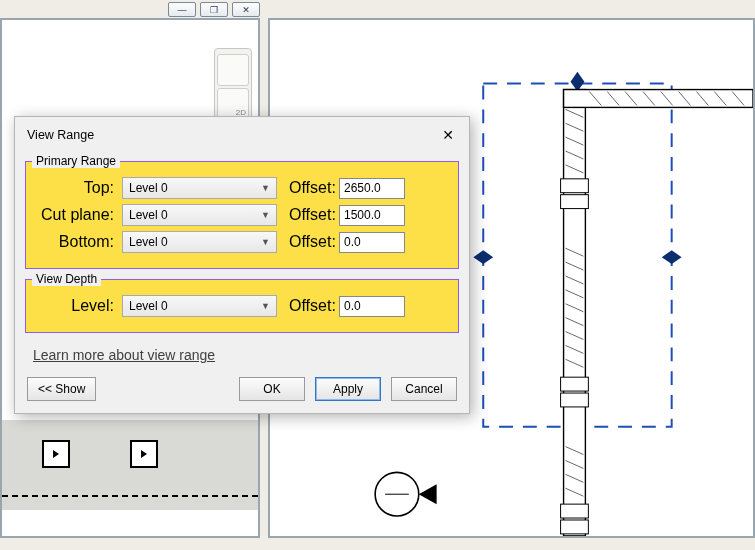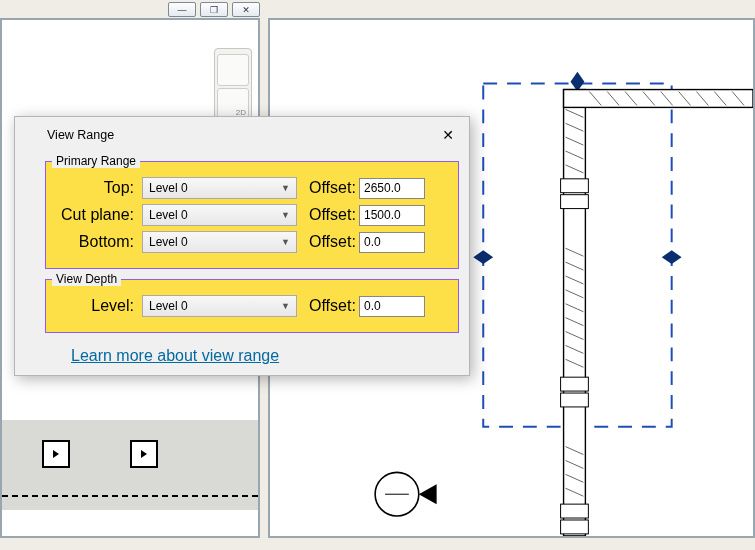--- a/index.html
+++ b/index.html
@@ -119,21 +119,20 @@
       position:absolute; top:0; left:0; width:100%; height:100%;
     }
     
     .dialog {
       position:absolute;
       top:116px; left:14px;
       width:456px;
       background:#f0f0f0;
       border:1px solid #b5b5b5;
       box-shadow: 3px 3px 14px rgba(0,0,0,0.3);
-      padding-left: 20px;
     }
     .dlg-title {
       display:flex;justify-content:space-between;align-items:center;
       padding:8px 10px 6px 12px;
       font-size:12.5px;
     }
     .dlg-close {
       width:22px;height:20px;
       display:flex;align-items:center;justify-content:center;
       font-size:14px;
@@ -168,22 +167,22 @@
       display:flex;align-items:center;justify-content:space-between;
       padding:0 6px; font-size:12px;gap:45px;
     }
     .combo .chev { font-size:9px; color:#555; }
     .offset-label { text-align:left; padding-left:4px;}
     .txt {
       height:21px; border:1px solid #888; background:#fff;
       padding:0 4px; font-size:12px;
     }
     .link {
-      color:#0369a1; text-decoration:underline;
-      margin:6px 0 10px 36px; font-size:16px;
+      color:#404040; text-decoration:underline;
+      margin:6px 0 10px 18px; font-size:14px;
       display:inline-block;
     }
     .btn-row {
       display:flex; gap:10px;
       padding:4px 12px 12px 12px;
       align-items:center;
     }
     .btn {
       height:24px;
       min-width:66px;
@@ -339,15 +338,22 @@
           <span>Level 0</span>
           <span class="chev">▼</span>
         </div>
         <label class="offset-label">Offset:</label>
         <input class="txt" value="0.0" style="">
       </div>
     </div>
 
     <a class="link" href="#">Learn more about view range</a>
 
+    <div class="btn-row">
+      <div class="btn">&lt;&lt; Show</div>
+      <div class="spacer"></div>
+      <div class="btn">OK</div>
+      <div class="btn apply">Apply</div>
+      <div class="btn">Cancel</div>
+    </div>
   </div>
 
 </div>
 
 </body></html>

